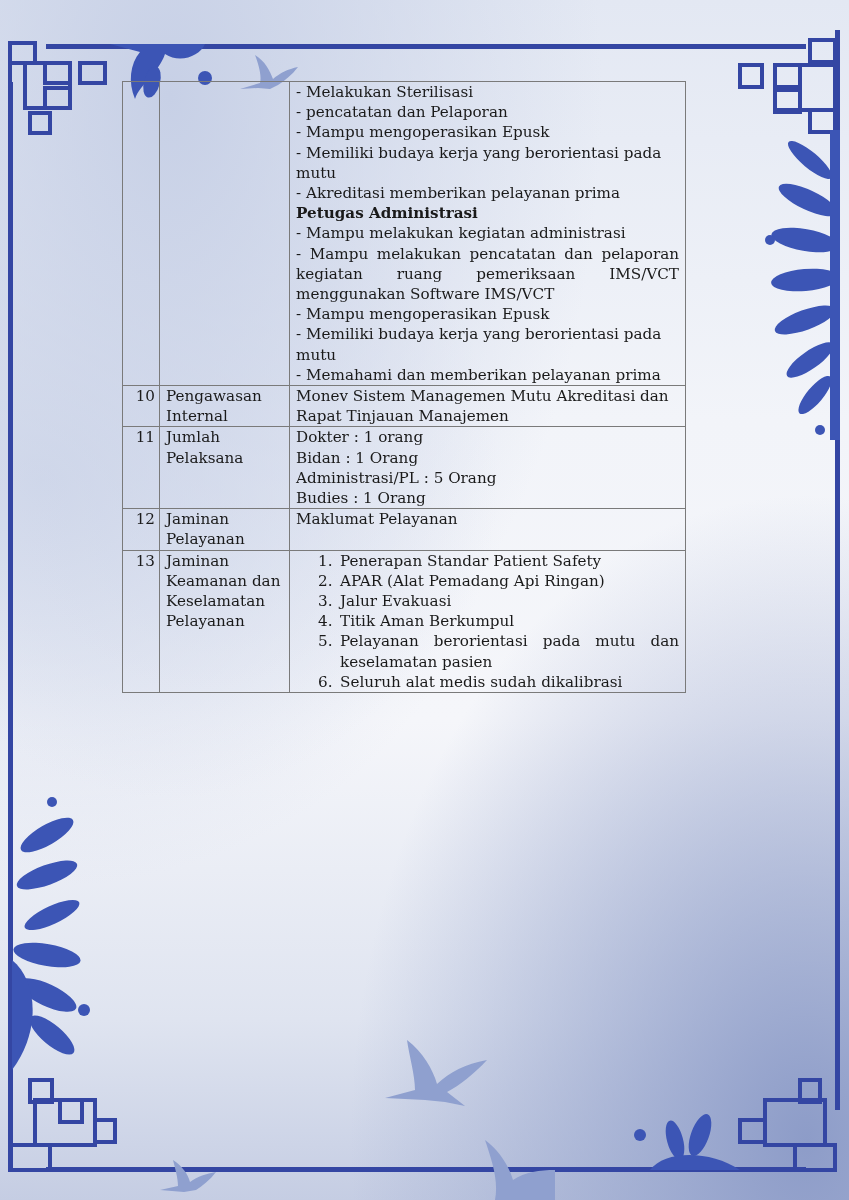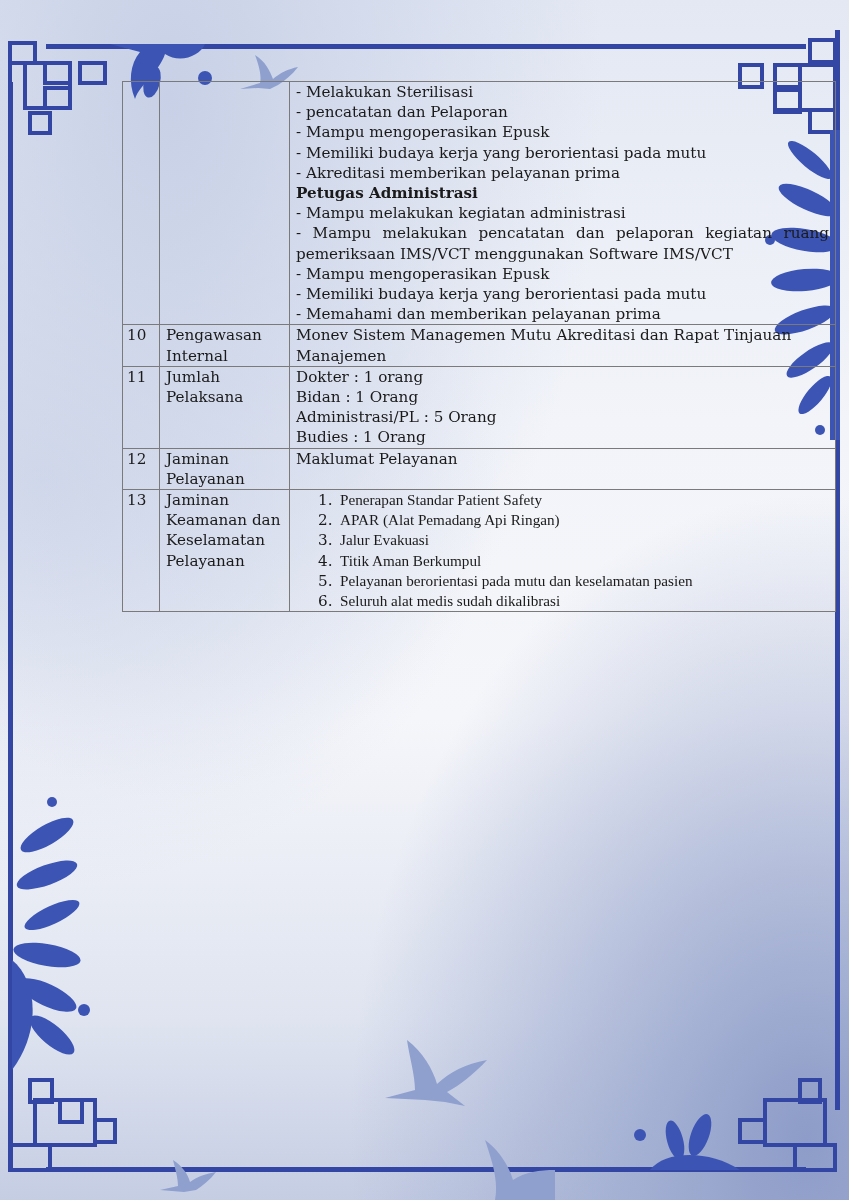--- a/index.html
+++ b/index.html
@@ -9,37 +9,37 @@
     background:
       radial-gradient(ellipse at 20% 8%, #c7d0e6 0%, rgba(199,208,230,0) 45%),
       radial-gradient(ellipse at 95% 95%, #8d9cc8 0%, rgba(141,156,200,0) 40%),
       radial-gradient(ellipse at 5% 40%, #d4dbec 0%, rgba(212,219,236,0) 40%),
       linear-gradient(180deg, #e3e8f3 0%, #f2f4f9 35%, #f5f6fa 60%, #dfe4f0 85%, #c5cde3 100%);
   }
   .frame-line { position: absolute; background: #3446a3; }
   .corner { position: absolute; }
   .deco { position: absolute; }
   .doc-table {
-    position: absolute; left: 122px; top: 81px; width: 714px;
+    position: absolute; left: 122px; top: 81px; width: 564px;
     border-collapse: collapse;
     font-size: 15.2px; line-height: 20.2px; color: #1a1a1a;
   }
   .doc-table td {
     border: 1px solid #7a7a7a; vertical-align: top; padding: 0 6px;
   }
-  .c-no { width: 28px; text-align: left; padding: 0 4px !important; }
+  .c-no { width: 28px; text-align: right; padding: 0 4px !important; }
   .c-label { width: 117px; margin-top: 34px; }
   .c-content { }
   .line { display: block; }
   .bold { font-weight: bold; }
   .justify { text-align: justify; text-align-last: left; }
   .ol { display: block; padding-left: 22px; }
   .ol-item { display: flex; }
   .ol-num { width: 22px; flex: none; }
-  .ol-text { flex: 1; text-align: justify; font-family: Liberation Serif, serif; }
+  .ol-text { flex: 1; text-align: justify; }
 </style>
 </head>
 <body>
 
 <div class="frame-line" style="left:46px; top:44px; width:760px; height:5px;"></div>
 <div class="frame-line" style="left:8px; top:82px; width:5px; height:1090px;"></div>
 <div class="frame-line" style="left:835px; top:30px; width:5px; height:1080px;"></div>
 <div class="frame-line" style="left:46px; top:1167px; width:760px; height:5px;"></div>
 
 <svg class="corner" style="left:5px;top:38px" width="110" height="100" viewBox="0 0 110 100">

